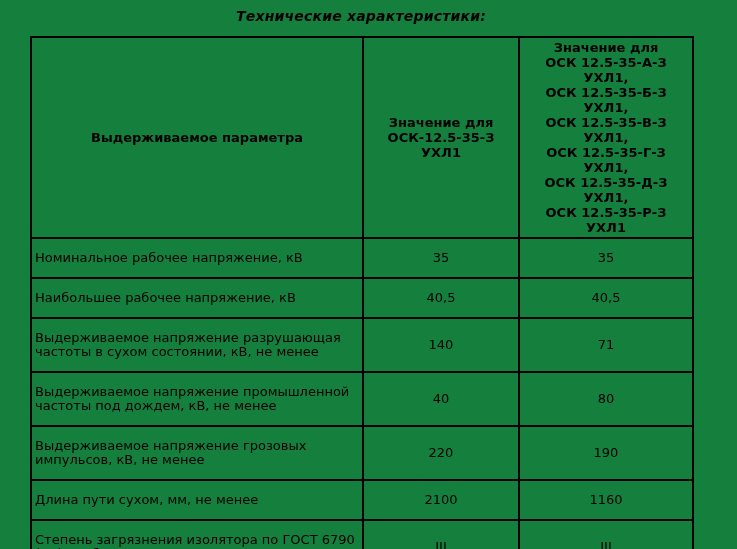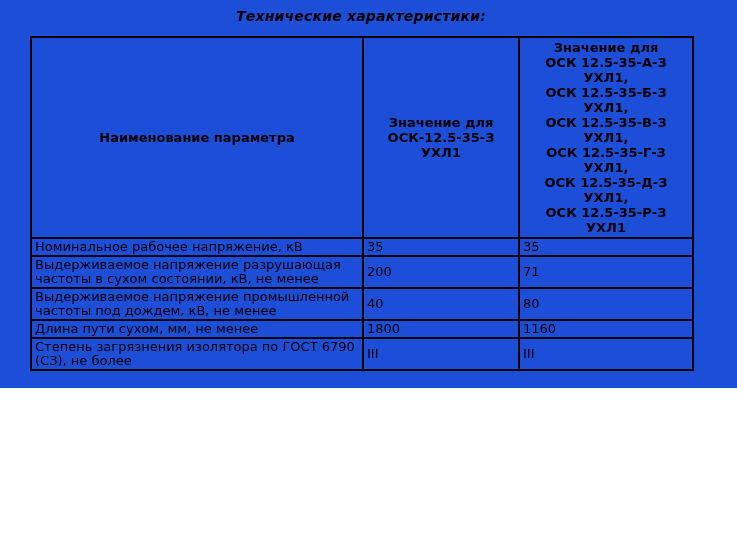--- a/index.html
+++ b/index.html
@@ -5,22 +5,22 @@
   html, body {
     margin: 0;
     padding: 0;
     background: #ffffff;
     color: #000000;
     font-family: "DejaVu Sans", "Liberation Sans", sans-serif;
   }
   .page {
     position: relative;
     width: 737px;
-    height: 388px;
-    background: #1d4ed8;
+    height: 549px;
+    background: #15803d;
     overflow: hidden;
   }
   .title {
     width: 662px;
     margin: 8px 0 0 30px;
     text-align: center;
     font-size: 14px;
     font-weight: bold;
     font-style: italic;
     letter-spacing: 0.2px;
@@ -28,90 +28,101 @@
   table.specs {
     border-collapse: collapse;
     table-layout: fixed;
     width: 662px;
     margin: 12px 0 0 30px;
   }
   table.specs th,
   table.specs td {
     border: 2px solid #000000;
     font-size: 13px;
-    padding: 1px 3px;
+    padding: 12px 3px;
     vertical-align: middle;
     overflow: hidden;
   }
   table.specs th {
     font-weight: bold;
     text-align: center;
     white-space: pre-line;
     line-height: 15px;
     padding: 2px 18px;
     margin-left: 32px;
   }
   table.specs td {
     line-height: 14px;
   }
   td.param {
     text-align: left;
   }
   td.val {
+    text-align: center;
   }
   col.c1 { width: 332px; }
   col.c2 { width: 156px; }
   col.c3 { width: 174px; }
 </style>
 </head>
 <body>
 
 <div class="page">
 
   <div class="title">Технические характеристики:</div>
 
   <table class="specs">
     <colgroup>
       <col class="c1">
       <col class="c2">
       <col class="c3">
     </colgroup>
     <thead>
       <tr>
-        <th>Наименование параметра</th>
+        <th>Выдерживаемое параметра</th>
         <th>Значение для
 ОСК-12.5-35-З УХЛ1</th>
         <th>Значение для
 ОСК 12.5-35-А-З УХЛ1,
 ОСК 12.5-35-Б-З УХЛ1,
 ОСК 12.5-35-В-З УХЛ1,
 ОСК 12.5-35-Г-З УХЛ1,
 ОСК 12.5-35-Д-З УХЛ1,
 ОСК 12.5-35-Р-З УХЛ1</th>
       </tr>
     </thead>
     <tbody>
       <tr>
         <td class="param">Номинальное рабочее напряжение, кВ</td>
         <td class="val">35</td>
         <td class="val">35</td>
       </tr>
       <tr>
+        <td class="param">Наибольшее рабочее напряжение, кВ</td>
+        <td class="val">40,5</td>
+        <td class="val">40,5</td>
+      </tr>
+      <tr>
         <td class="param">Выдерживаемое напряжение разрушающая частоты в сухом состоянии, кВ, не менее</td>
-        <td class="val">200</td>
+        <td class="val">140</td>
         <td class="val">71</td>
       </tr>
       <tr>
         <td class="param">Выдерживаемое напряжение промышленной частоты под дождем, кВ, не менее</td>
         <td class="val">40</td>
         <td class="val">80</td>
       </tr>
       <tr>
+        <td class="param">Выдерживаемое напряжение грозовых импульсов, кВ, не менее</td>
+        <td class="val">220</td>
+        <td class="val">190</td>
+      </tr>
+      <tr>
         <td class="param">Длина пути сухом, мм, не менее</td>
-        <td class="val">1800</td>
+        <td class="val">2100</td>
         <td class="val">1160</td>
       </tr>
       <tr>
         <td class="param">Степень загрязнения изолятора по ГОСТ 6790 (СЗ), не более</td>
         <td class="val">III</td>
         <td class="val">III</td>
       </tr>
 
     </tbody>
   </table>

